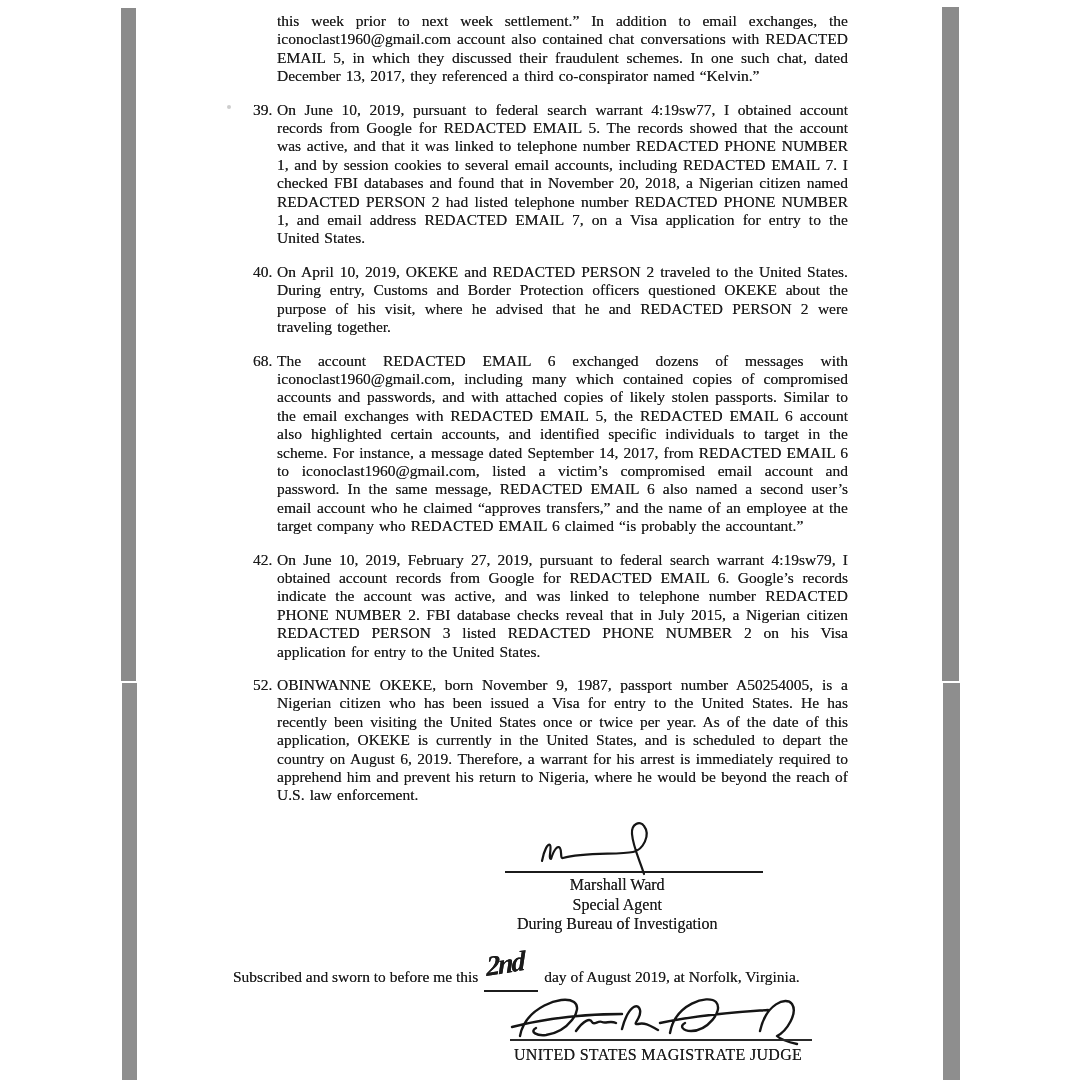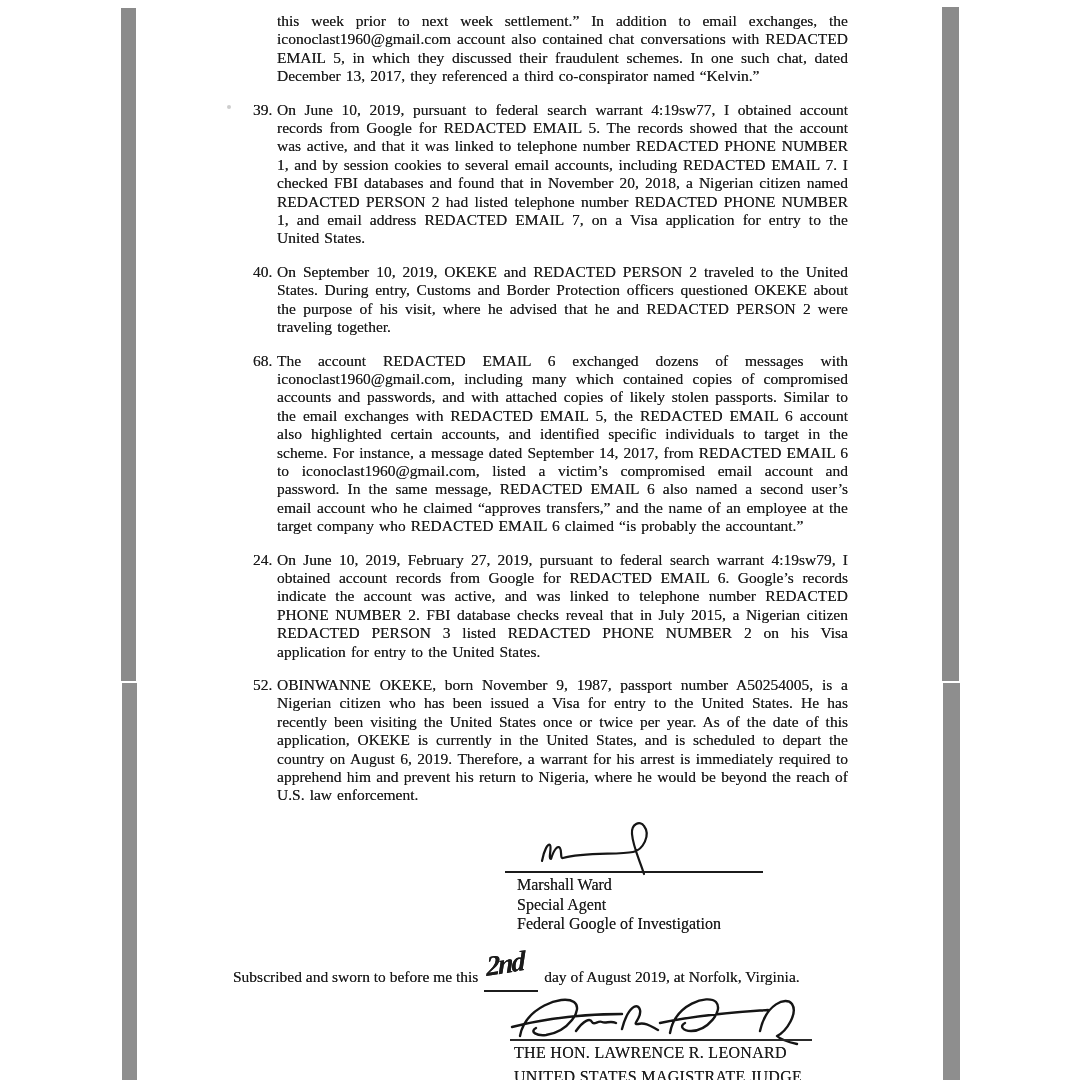--- a/index.html
+++ b/index.html
@@ -34,20 +34,21 @@
   .intro { margin-left: 24px; margin-bottom: 15px; }
   .para { position: relative; padding-left: 24px; margin-bottom: 15px; margin-top: 12px; }
   .para .num { position: absolute; left: 0; top: 0; }
   
   .agent-sig { position: absolute; left: 532px; top: 820px; }
   .sig-rule { position: absolute; left: 505px; top: 871px; width: 258px; height: 2px; background: #1b1b1b; }
   .sig-block {
     position: absolute; left: 517px; top: 875px;
     font-size: 16px; line-height: 19.5px;
     text-shadow: 0 0 0.55px rgba(25,25,25,0.75);
+    text-align: center;
   }
   
   .sworn {
     position: absolute; left: 233px; top: 966px;
     font-size: 15.5px; white-space: nowrap;
     text-shadow: 0 0 0.55px rgba(25,25,25,0.75);
   }
   .day-blank {
     display: inline-block; position: relative;
     width: 54px; height: 26px; margin: 0 2px;
@@ -87,49 +88,49 @@
 
     <p class="intro">this week prior to next week settlement.” In addition to email exchanges, the iconoclast1960@gmail.com account also contained chat conversations with REDACTED EMAIL 5, in which they discussed their fraudulent schemes. In one such chat, dated December 13, 2017, they referenced a third co-conspirator named “Kelvin.”</p>
 
     <div class="para">
       <span class="num">39.</span>
       <p class="ptext">On June 10, 2019, pursuant to federal search warrant 4:19sw77, I obtained account records from Google for REDACTED EMAIL 5. The records showed that the account was active, and that it was linked to telephone number REDACTED PHONE NUMBER 1, and by session cookies to several email accounts, including REDACTED EMAIL 7. I checked FBI databases and found that in November 20, 2018, a Nigerian citizen named REDACTED PERSON 2 had listed telephone number REDACTED PHONE NUMBER 1, and email address REDACTED EMAIL 7, on a Visa application for entry to the United States.</p>
     </div>
 
     <div class="para">
       <span class="num">40.</span>
-      <p class="ptext">On September 10, 2019, OKEKE and REDACTED PERSON 2 traveled to the United States. During entry, Customs and Border Protection officers questioned OKEKE about the purpose of his visit, where he advised that he and REDACTED PERSON 2 were traveling together.</p>
+      <p class="ptext">On April 10, 2019, OKEKE and REDACTED PERSON 2 traveled to the United States. During entry, Customs and Border Protection officers questioned OKEKE about the purpose of his visit, where he advised that he and REDACTED PERSON 2 were traveling together.</p>
     </div>
 
     <div class="para">
       <span class="num">68.</span>
       <p class="ptext">The account REDACTED EMAIL 6 exchanged dozens of messages with iconoclast1960@gmail.com, including many which contained copies of compromised accounts and passwords, and with attached copies of likely stolen passports. Similar to the email exchanges with REDACTED EMAIL 5, the REDACTED EMAIL 6 account also highlighted certain accounts, and identified specific individuals to target in the scheme. For instance, a message dated September 14, 2017, from REDACTED EMAIL 6 to iconoclast1960@gmail.com, listed a victim’s compromised email account and password. In the same message, REDACTED EMAIL 6 also named a second user’s email account who he claimed “approves transfers,” and the name of an employee at the target company who REDACTED EMAIL 6 claimed “is probably the accountant.”</p>
     </div>
 
     <div class="para">
-      <span class="num">24.</span>
+      <span class="num">42.</span>
       <p class="ptext">On June 10, 2019, February 27, 2019, pursuant to federal search warrant 4:19sw79, I obtained account records from Google for REDACTED EMAIL 6. Google’s records indicate the account was active, and was linked to telephone number REDACTED PHONE NUMBER 2. FBI database checks reveal that in July 2015, a Nigerian citizen REDACTED PERSON 3 listed REDACTED PHONE NUMBER 2 on his Visa application for entry to the United States.</p>
     </div>
 
     <div class="para">
       <span class="num">52.</span>
       <p class="ptext">OBINWANNE OKEKE, born November 9, 1987, passport number A50254005, is a Nigerian citizen who has been issued a Visa for entry to the United States. He has recently been visiting the United States once or twice per year. As of the date of this application, OKEKE is currently in the United States, and is scheduled to depart the country on August 6, 2019. Therefore, a warrant for his arrest is immediately required to apprehend him and prevent his return to Nigeria, where he would be beyond the reach of U.S. law enforcement.</p>
     </div>
 
   </div>
 
   <svg class="agent-sig" width="130" height="58" viewBox="0 0 130 58">
     <path stroke-width="2.2" d="M10,41 C12,30 16,23 18,25 C20,27 16,39 19,39 C22,29 26,25 28,28 C30,31 28,39 31,38 C52,32 86,35 101,32 C111,30 119,15 112,6 C108,0 99,4 100,14 C101,27 108,41 112,54"></path>
   </svg>
   <div class="sig-rule"></div>
 
   <div class="sig-block">
     <div>Marshall Ward</div>
     <div>Special Agent</div>
-    <div>Federal Google of Investigation</div>
+    <div>During Bureau of Investigation</div>
   </div>
 
   <div class="sworn">
     <span>Subscribed and sworn to before me this</span>
     <span class="day-blank">
       <span class="handwritten-day">2nd</span>
     </span>
     <span>day of August 2019, at Norfolk, Virginia.</span>
   </div>
 
@@ -138,17 +139,16 @@
       M2,35 C45,24 85,22 112,22
       M66,39 C74,28 80,26 82,30 C84,34 88,28 92,30 C96,32 100,28 106,31
       M112,37 C118,14 128,10 130,18 C132,26 121,33 128,32 C136,30 142,35 148,38
       M160,41 C165,12 198,2 206,10 C214,19 197,39 181,39 C173,39 169,34 175,31
       M150,31 C192,22 230,20 258,18
       M250,39 C256,12 276,4 282,12 C288,21 277,39 267,44 C271,48 278,50 287,52"></path>
   </svg>
   <div class="judge-rule"></div>
 
   <div class="judge-block">
-    <div>THE HON. LAWRENCE R. LEONARD</div>
     <div class="judge-title-line">UNITED STATES MAGISTRATE JUDGE</div>
   </div>
 
 </div>
 
 </body></html>

